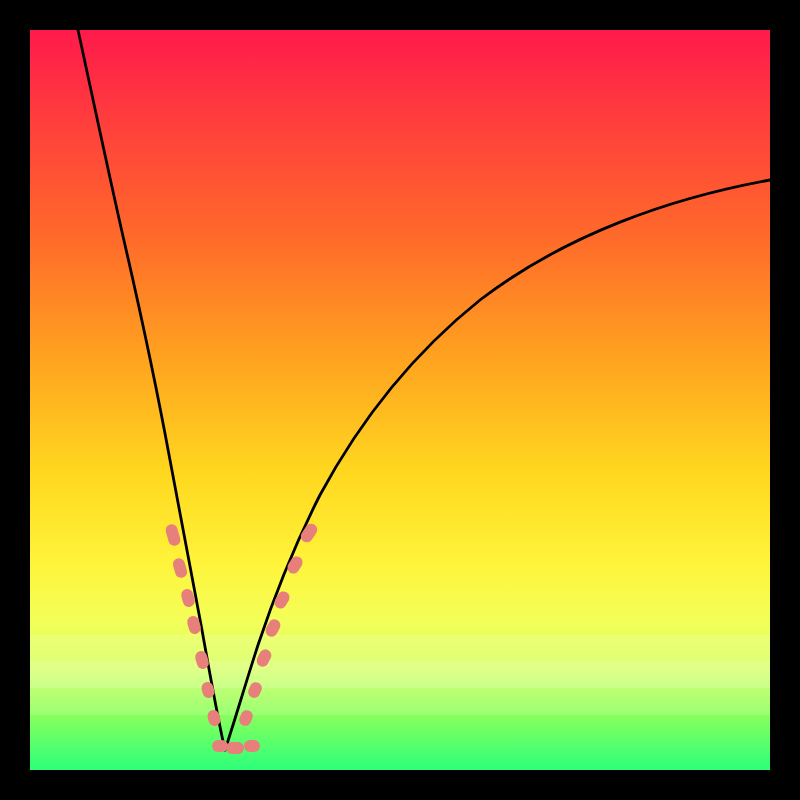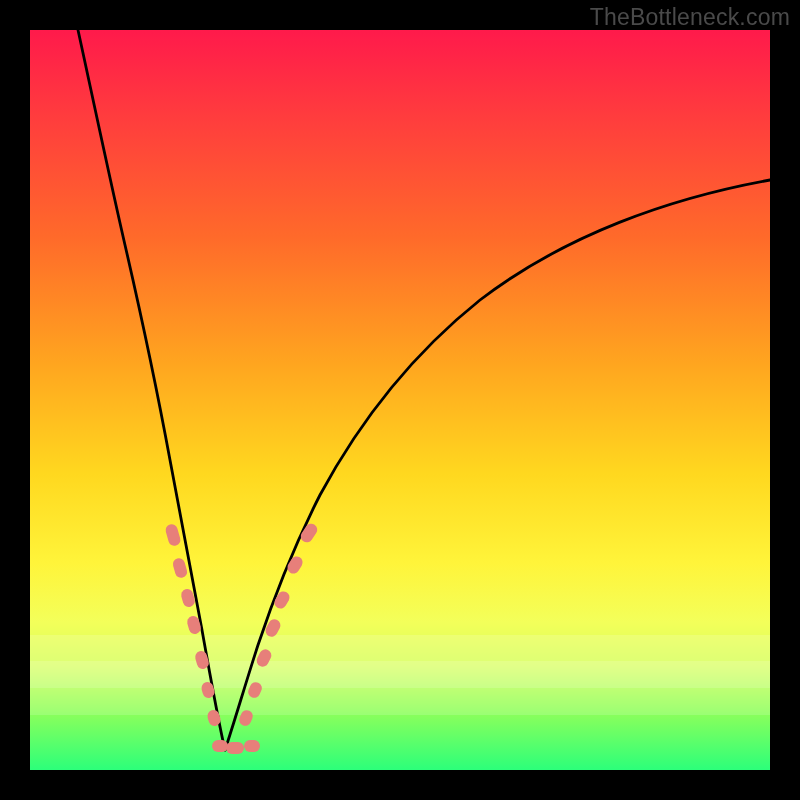--- a/index.html
+++ b/index.html
@@ -101,14 +101,13 @@
           <rect x="-8" y="-6" width="16" height="12" rx="6" ry="6" fill="#e77f7a" transform="translate(216,688) rotate(-66)"></rect>
           <rect x="-8" y="-6" width="16" height="12" rx="6" ry="6" fill="#e77f7a" transform="translate(225,660) rotate(-66)"></rect>
           <rect x="-9" y="-6" width="18" height="12" rx="6" ry="6" fill="#e77f7a" transform="translate(234,628) rotate(-64)"></rect>
           <rect x="-9" y="-6" width="18" height="12" rx="6" ry="6" fill="#e77f7a" transform="translate(243,598) rotate(-62)"></rect>
           <rect x="-9" y="-6" width="18" height="12" rx="6" ry="6" fill="#e77f7a" transform="translate(252,570) rotate(-60)"></rect>
           <rect x="-9" y="-6" width="18" height="12" rx="6" ry="6" fill="#e77f7a" transform="translate(265,535) rotate(-58)"></rect>
           <rect x="-10" y="-6" width="20" height="12" rx="6" ry="6" fill="#e77f7a" transform="translate(279,503) rotate(-56)"></rect>
         </g>
     </svg>
   </div>
-  <div class="watermark">TheBottleneck.com</div>
 </div>
 
 </body></html>

